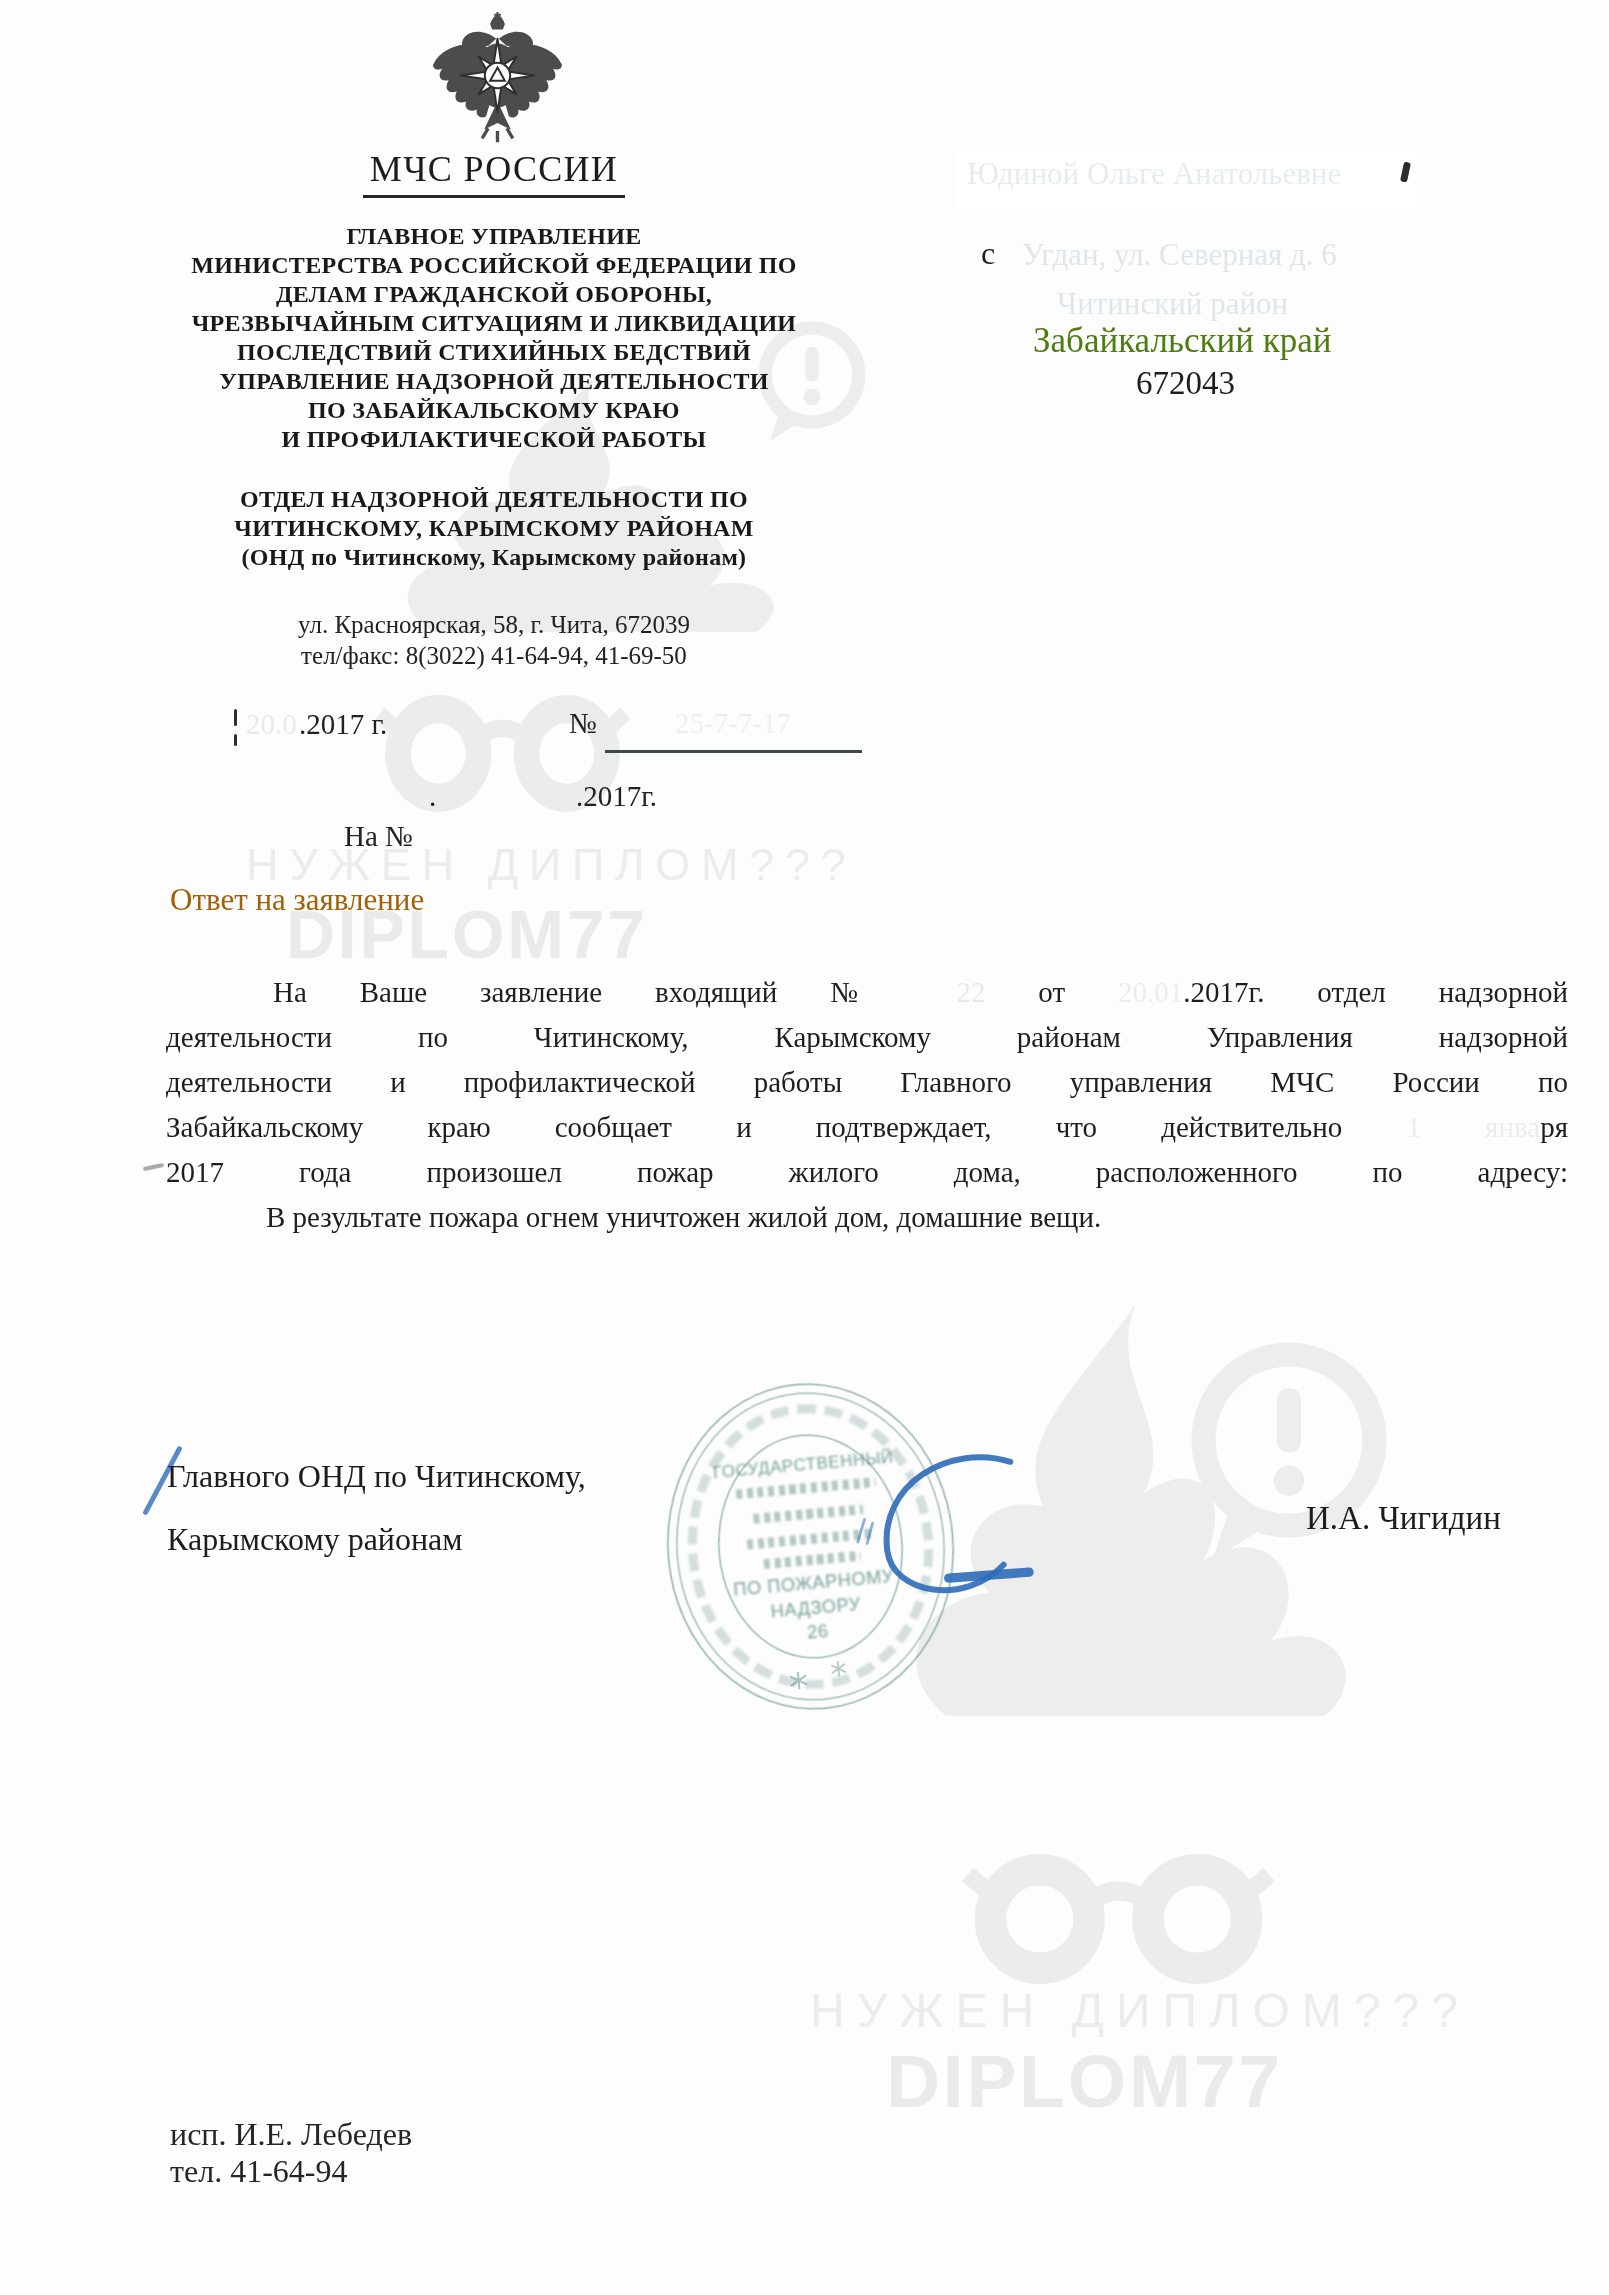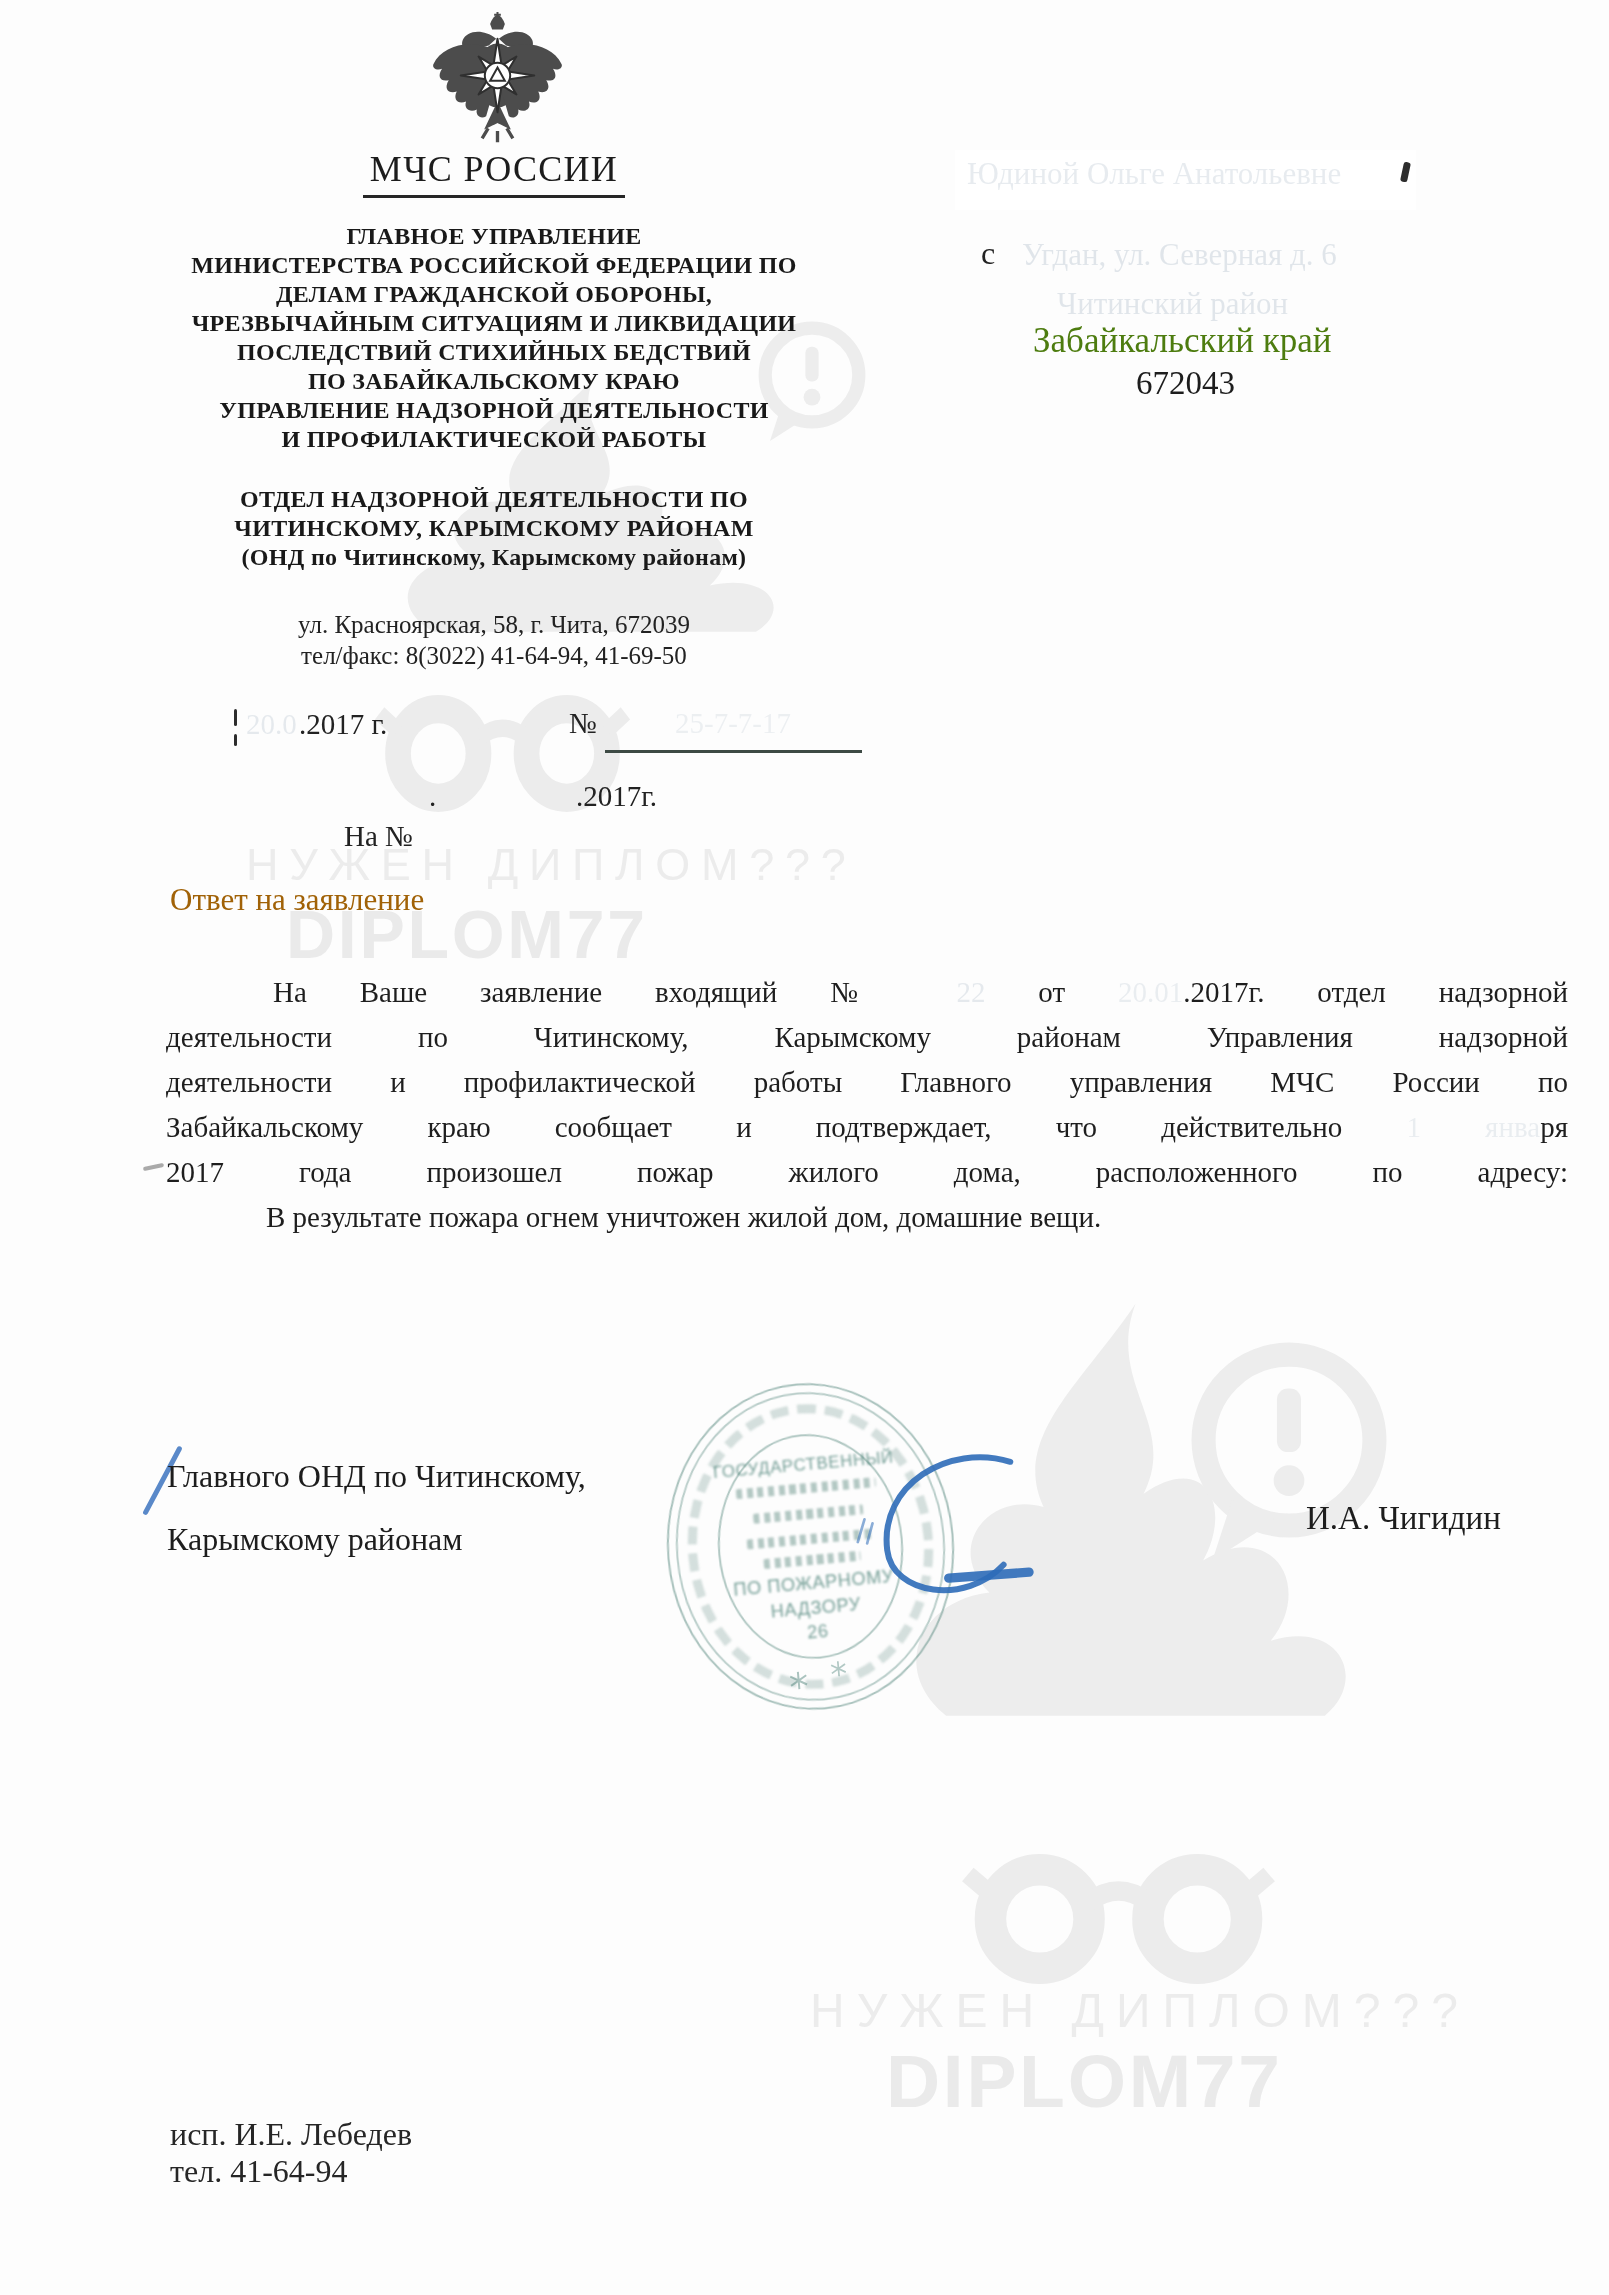--- a/index.html
+++ b/index.html
@@ -98,22 +98,22 @@
   <div class="abs ctr" style="top:148px;">
     <span class="agency">МЧС РОССИИ</span>
   </div>
 
   <div class="abs ctr hdr" style="top:222px;">
     <div>ГЛАВНОЕ УПРАВЛЕНИЕ</div>
     <div>МИНИСТЕРСТВА РОССИЙСКОЙ ФЕДЕРАЦИИ ПО</div>
     <div>ДЕЛАМ ГРАЖДАНСКОЙ ОБОРОНЫ,</div>
     <div>ЧРЕЗВЫЧАЙНЫМ СИТУАЦИЯМ И ЛИКВИДАЦИИ</div>
     <div>ПОСЛЕДСТВИЙ СТИХИЙНЫХ БЕДСТВИЙ</div>
+    <div>УПРАВЛЕНИЕ НАДЗОРНОЙ ДЕЯТЕЛЬНОСТИ</div>
     <div>ПО ЗАБАЙКАЛЬСКОМУ КРАЮ</div>
-    <div>УПРАВЛЕНИЕ НАДЗОРНОЙ ДЕЯТЕЛЬНОСТИ</div>
     <div>И ПРОФИЛАКТИЧЕСКОЙ РАБОТЫ</div>
   </div>
 
   <div class="abs ctr hdr" style="top:485px;">
     <div>ОТДЕЛ НАДЗОРНОЙ ДЕЯТЕЛЬНОСТИ ПО</div>
     <div>ЧИТИНСКОМУ, КАРЫМСКОМУ РАЙОНАМ</div>
     <div>(ОНД по Читинскому, Карымскому районам)</div>
   </div>
 
   <div class="abs ctr addr" style="top:609px;">

